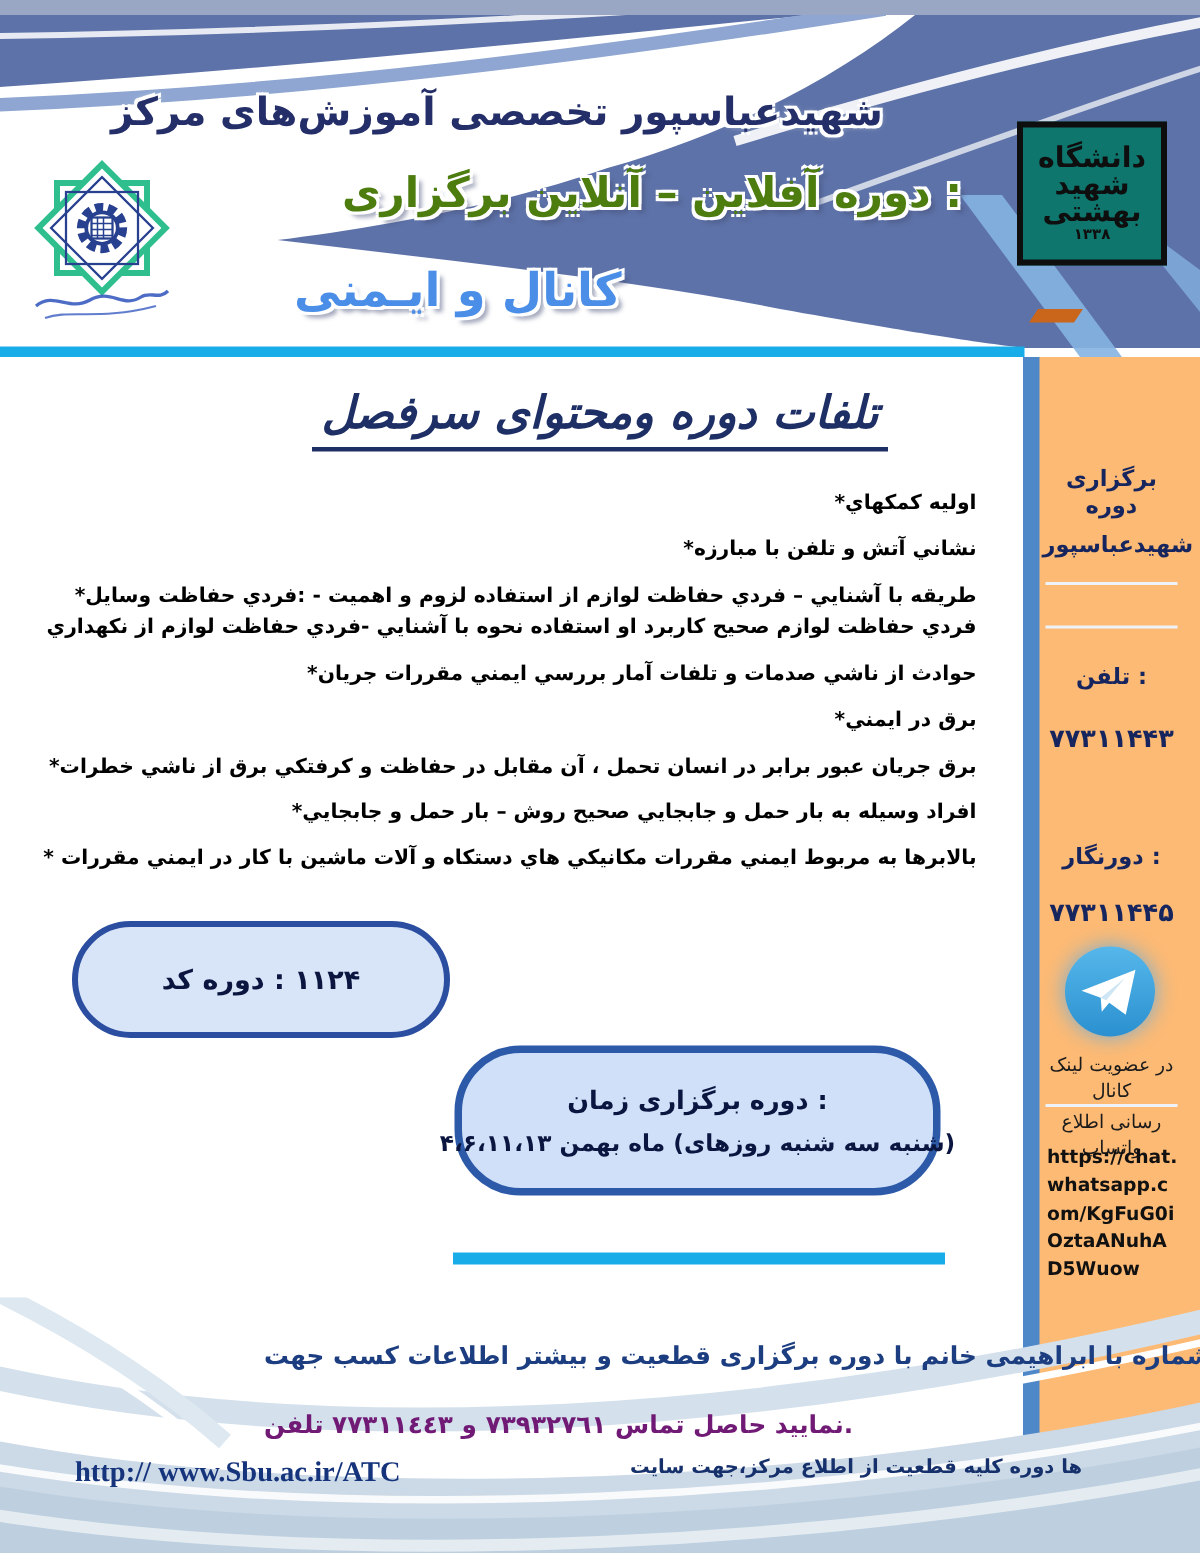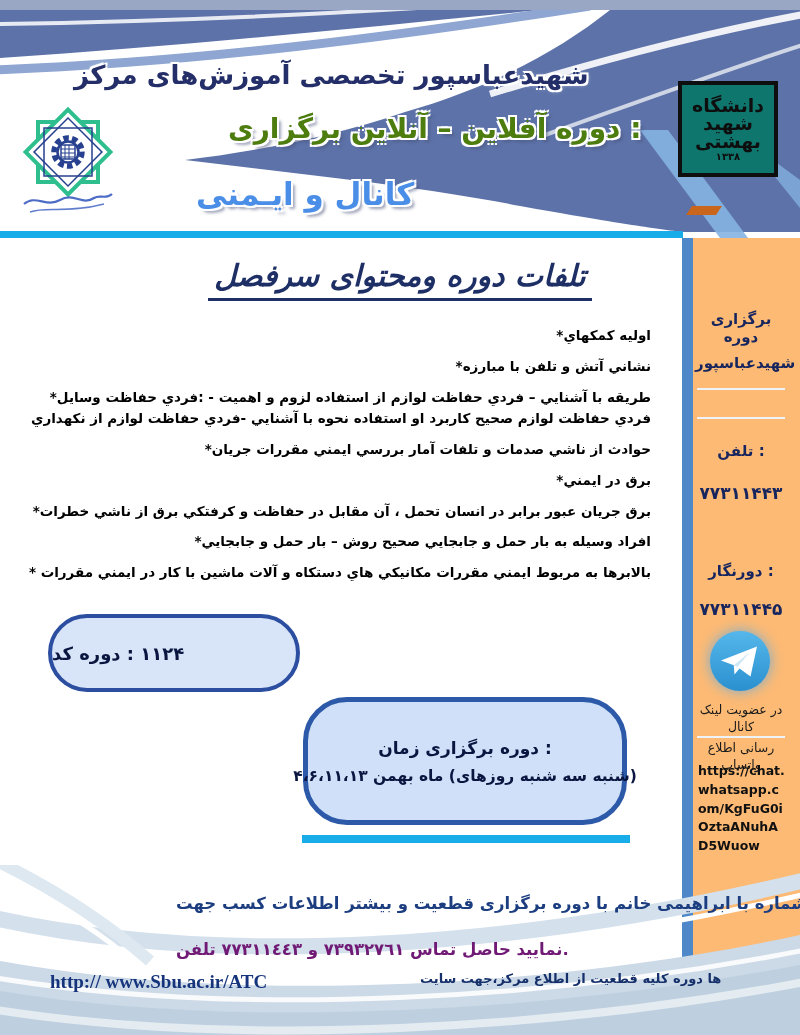--- a/index.html
+++ b/index.html
@@ -64,25 +64,25 @@
   }
   .section-title .u{display:inline-block;border-bottom:3px solid #1e2f66;padding:0 6px 5px 6px;}
   .topics{
     left:15px;top:315px;width:636px;direction:ltr;text-align:right;
     font-size:13.5px;font-weight:bold;color:#000;line-height:1.55;
   }
   .topic{margin-bottom:10px;}
   .code-pill{
     left:48px;top:604px;width:252px;height:78px;box-sizing:border-box;
     background:#d8e5f8;border:4px solid #2c4ea0;border-radius:40px;
-    display:flex;align-items:center;
+    display:flex;align-items:center;justify-content:center;
     font-size:18px;font-weight:bold;color:#0a1540;direction:ltr;
   }
   .schedule-box{
-    left:303px;top:687px;width:324px;height:128px;box-sizing:border-box;
+    left:303px;top:687px;width:324px;height:100px;box-sizing:border-box;
     background:#cfe0f8;border:5px solid #2c59a8;border-radius:44px;
     display:flex;flex-direction:column;align-items:center;justify-content:center;gap:9px;
     color:#0a1540;font-weight:bold;direction:ltr;text-align:center;
   }
   .schedule-box .s1{font-size:17px;}
   .schedule-box .s2{font-size:15.5px;white-space:nowrap;}
   .mid-cyan-bar{left:302px;top:825px;width:328px;height:8px;background:#18ade9;}
 
   
   #footer-waves{left:0;top:855px;}

